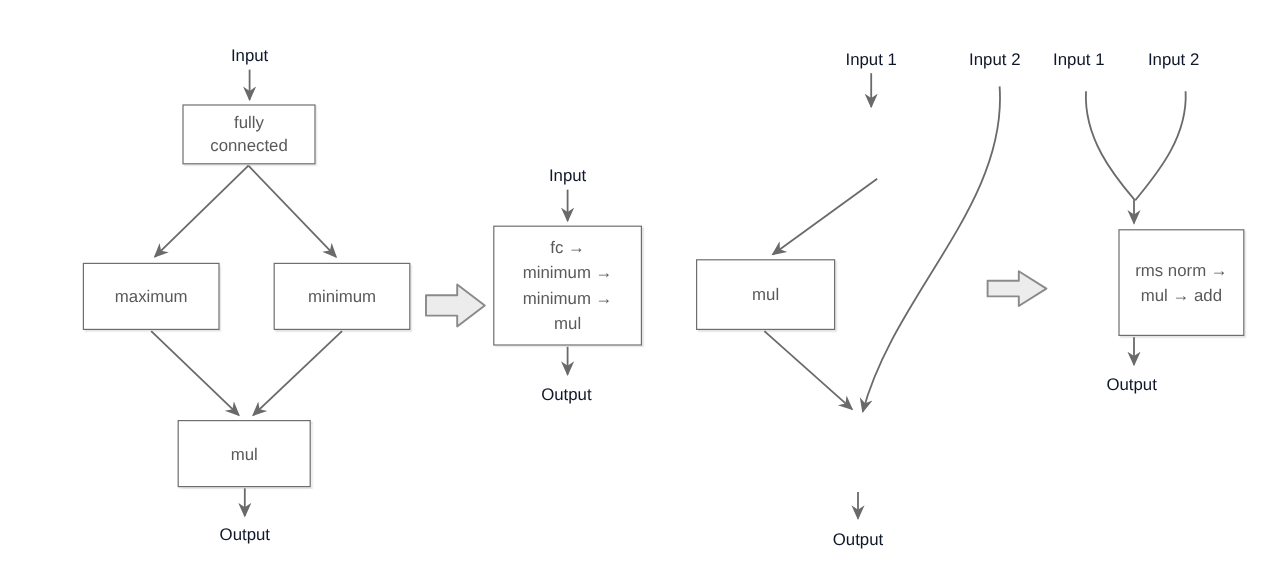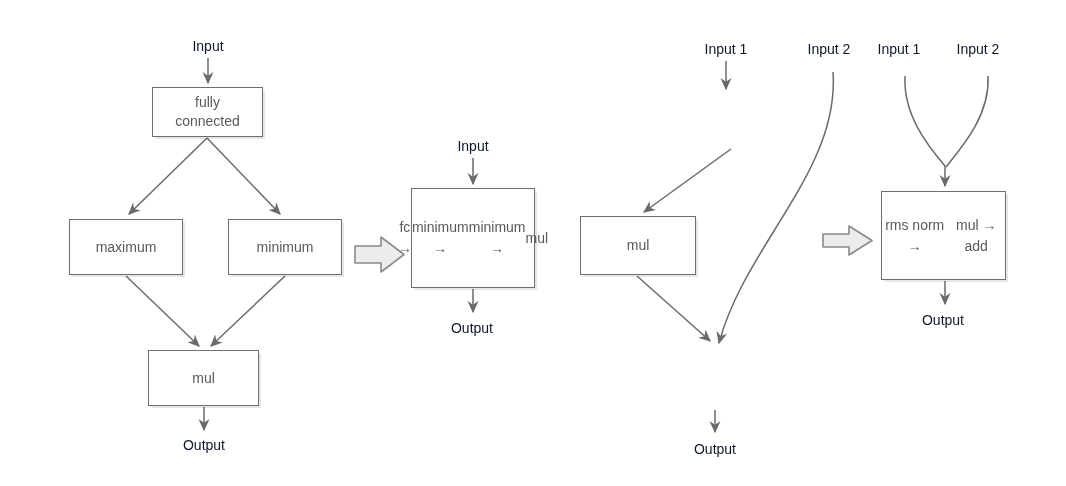--- a/index.html
+++ b/index.html
@@ -16,21 +16,21 @@
     position:absolute;
     box-sizing:border-box;
     border:1.6px solid #6e6e6e;
     background:#ffffff;
     display:flex;align-items:center;justify-content:center;
     text-align:center;
     font-size:14px;line-height:1.35;color:#595959;
     box-shadow:1.5px 1.5px 1px rgba(0,0,0,0.10);
   }
   .node .wrap2{white-space:pre-line;}
-  .fused{flex-direction:row;line-height:1.5;}
+  .fused{flex-direction:column;line-height:1.5;}
   .lbl{
     position:absolute;
     transform:translate(-50%,-50%);
     font-size:14px;color:#0f172a;white-space:nowrap;
   }
 </style>
 </head>
 <body>
 
 <div class="canvas">
@@ -97,19 +97,19 @@
 
   <span class="lbl" style="left:726px;top:49px">Input 1</span>
   <span class="lbl" style="left:829px;top:49px">Input 2</span>
   <div class="node" style="left:580px;top:216px;width:116px;height:59px">
     <span>mul</span>
   </div>
   <span class="lbl" style="left:715px;top:449px">Output</span>
 
   <span class="lbl" style="left:899px;top:49px">Input 1</span>
   <span class="lbl" style="left:978px;top:49px">Input 2</span>
-  <div class="node fused" style="left:881px;top:191px;width:125px;height:89px">
+  <div class="node fused" style="left:932px;top:191px;width:105px;height:89px">
     <span>rms norm →</span>
     <span>mul → add</span>
   </div>
   <span class="lbl" style="left:943px;top:320px">Output</span>
 
 </div>
 
 </body></html>

